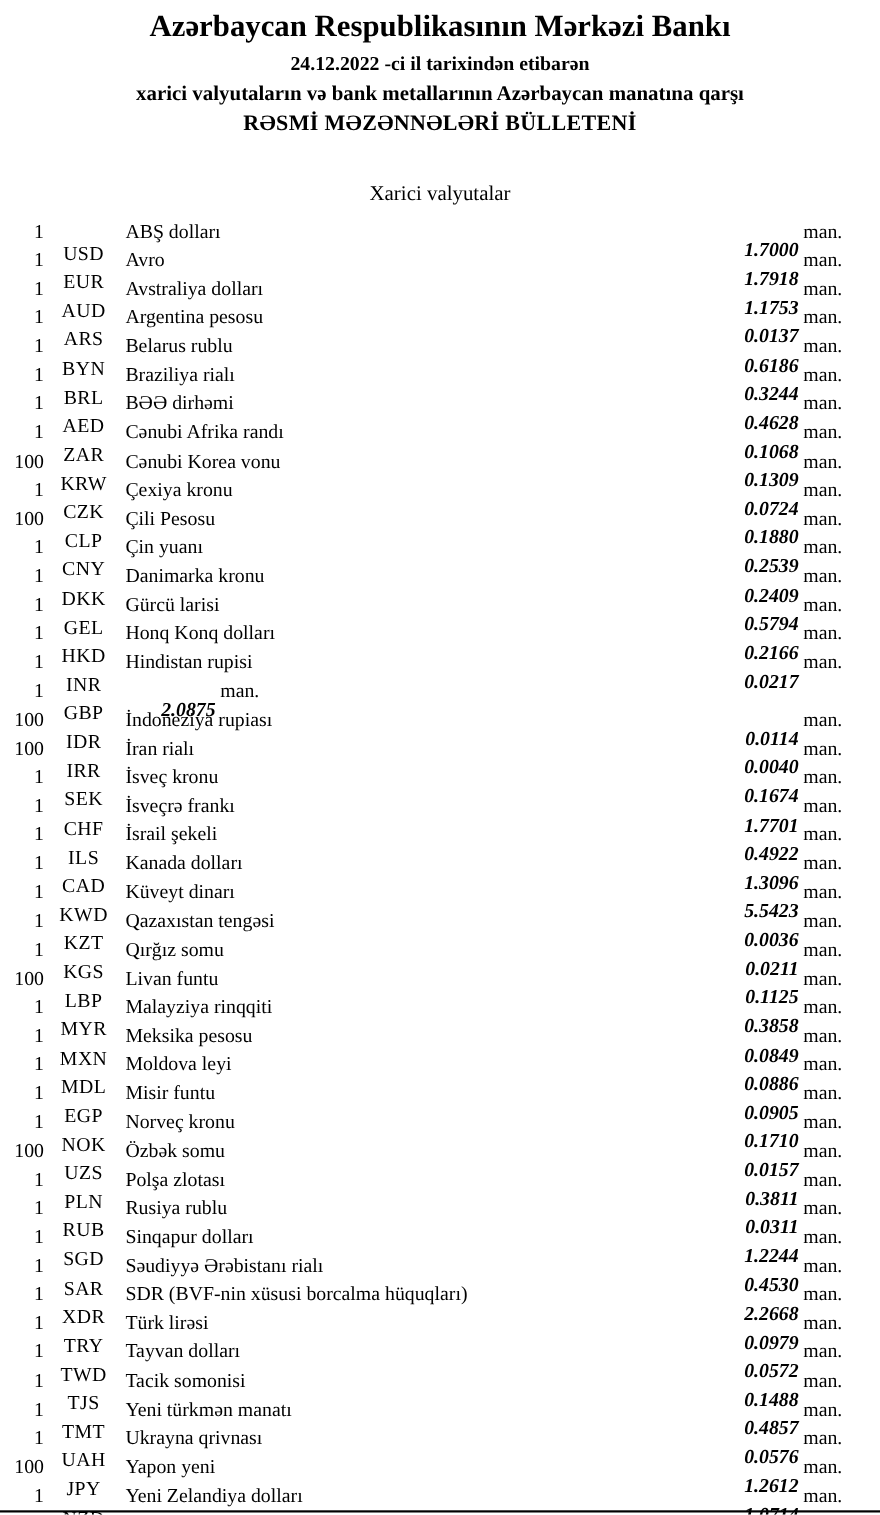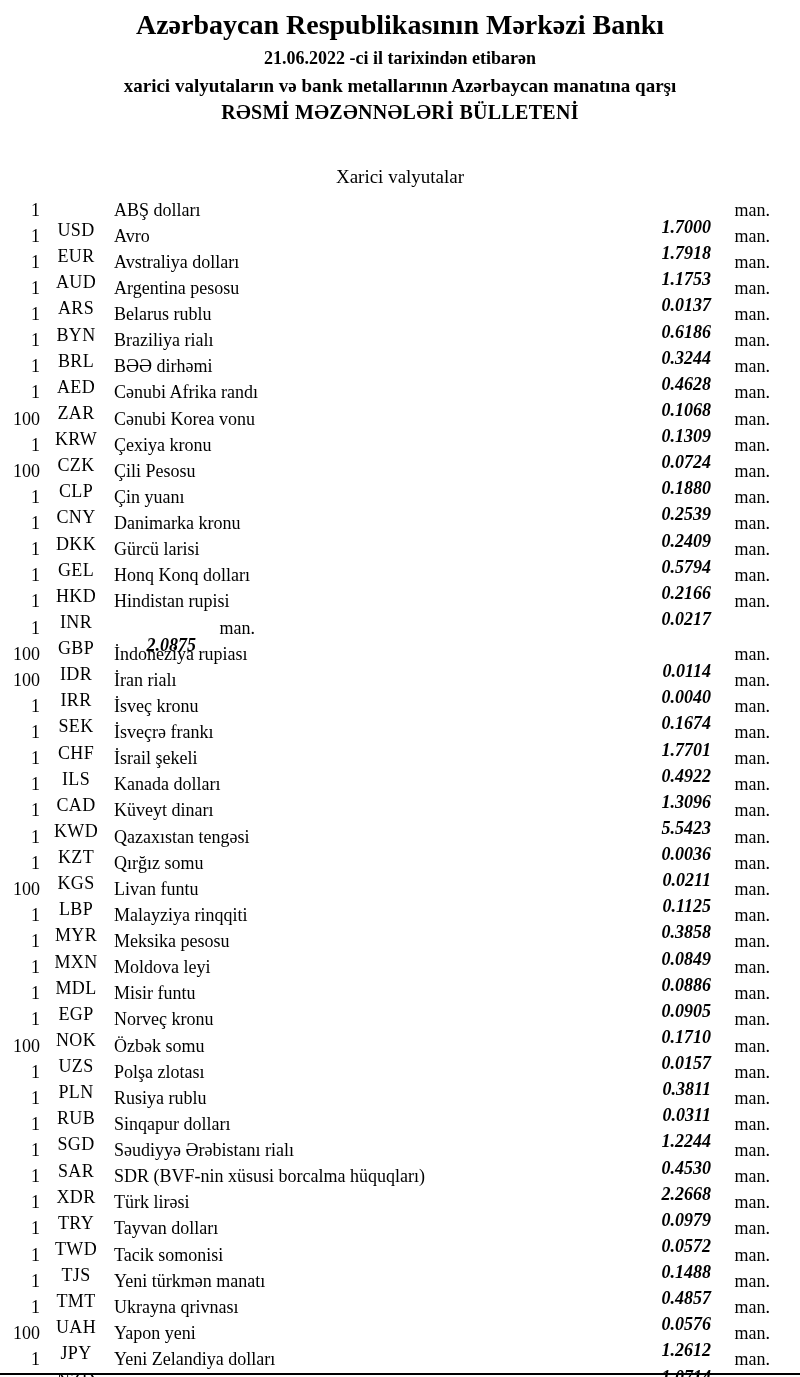--- a/index.html
+++ b/index.html
@@ -88,40 +88,39 @@
   .cell-rate {
     width: 90px;
     text-align: right;
     font-weight: bold;
     font-style: italic;
     flex: 0 0 auto;
     margin-top: 35px;
   }
   .cell-unit {
     width: 44px;
-    margin-left: 15px;
-    text-align: right;
+    text-align: center;
     flex: 0 0 auto;
   }
   .bottom-rule {
     position: absolute;
     left: 0;
     top: 1373px;
     width: 800px;
     border-top: 2px solid #000000;
   }
 </style>
 </head>
 <body>
 
 <div class="page">
 
   <div class="doc-header">
     <div class="bank-name">Azərbaycan Respublikasının Mərkəzi Bankı</div>
-    <div class="date-line">21.06.2022 -ci il tarixindən etibarən</div>
+    <div class="date-line">24.12.2022 -ci il tarixindən etibarən</div>
     <div class="subtitle">xarici valyutaların və bank metallarının Azərbaycan manatına qarşı</div>
     <div class="bulletin-title">RƏSMİ MƏZƏNNƏLƏRİ BÜLLETENİ</div>
   </div>
 
   <div class="section-title">Xarici valyutalar</div>
 
   <div class="rates-table">
 
       <div class="rate-row">
         <span class="cell-nominal">1</span>

